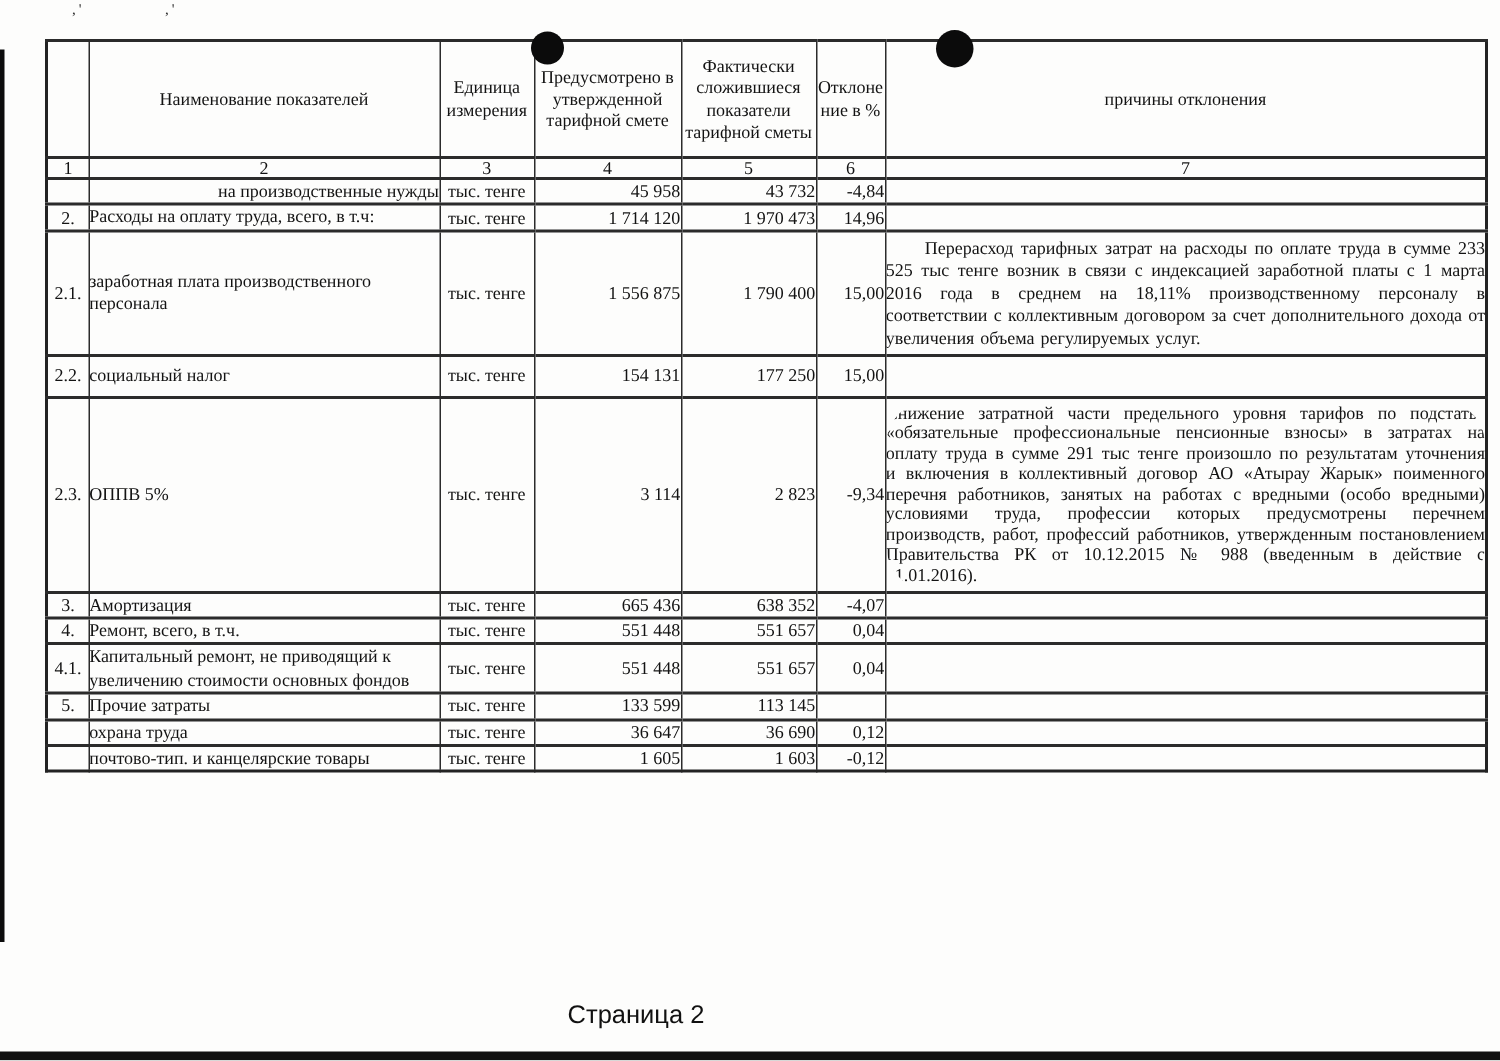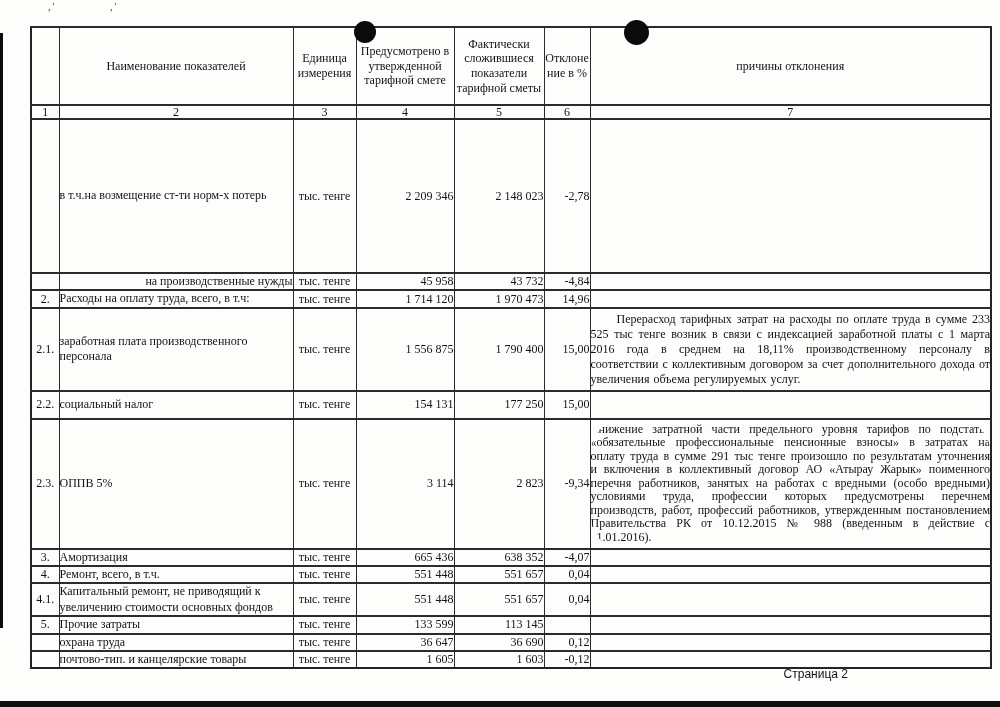--- a/index.html
+++ b/index.html
@@ -61,23 +61,23 @@
   td.reason{
     vertical-align:top;text-align:justify;
     padding:2px 5px 1px 6px;
     margin-top:33px;
   }
   td.r21{font-size:12px;line-height:15px;text-indent:26px;word-spacing:1px;padding-top:4px;}
   td.r23{font-size:12px;line-height:13.5px;word-spacing:1.5px;border-radius:31px;}
 
   .footer{
     position:absolute;left:0;top:667px;width:848px;
-    text-align:right;
+    text-align:center;
     font-family:"Liberation Sans","DejaVu Sans",sans-serif;
-    font-size:12px;color:#111;
+    font-size:17px;color:#111;
   }
 </style>
 </head>
 <body>
 
 <div class="page">
 
   <span class="mark mark1">,'</span>
   <span class="mark mark2">,'</span>
   <div class="edge-line"></div>
@@ -107,29 +107,20 @@
     <tr style="height:14px">
       <td class="cn">1</td>
       <td class="cn">2</td>
       <td class="cn">3</td>
       <td class="cn">4</td>
       <td class="cn">5</td>
       <td class="cn">6</td>
       <td class="cn">7</td>
     </tr>
 
-    <tr style="height:154px">
-      <td class="num"></td>
-      <td class="name nw">в т.ч.на возмещение ст-ти  норм-х потерь</td>
-      <td class="unit">тыс. тенге</td>
-      <td class="val">2 209 346</td>
-      <td class="val5">2 148 023</td>
-      <td class="dev">-2,78</td>
-      <td class="reason"></td>
-    </tr>
 
     <tr style="height:17px">
       <td class="num"></td>
       <td class="name nc">на производственные нужды</td>
       <td class="unit">тыс. тенге</td>
       <td class="val">45 958</td>
       <td class="val5">43 732</td>
       <td class="dev">-4,84</td>
       <td class="reason"></td>
     </tr>

